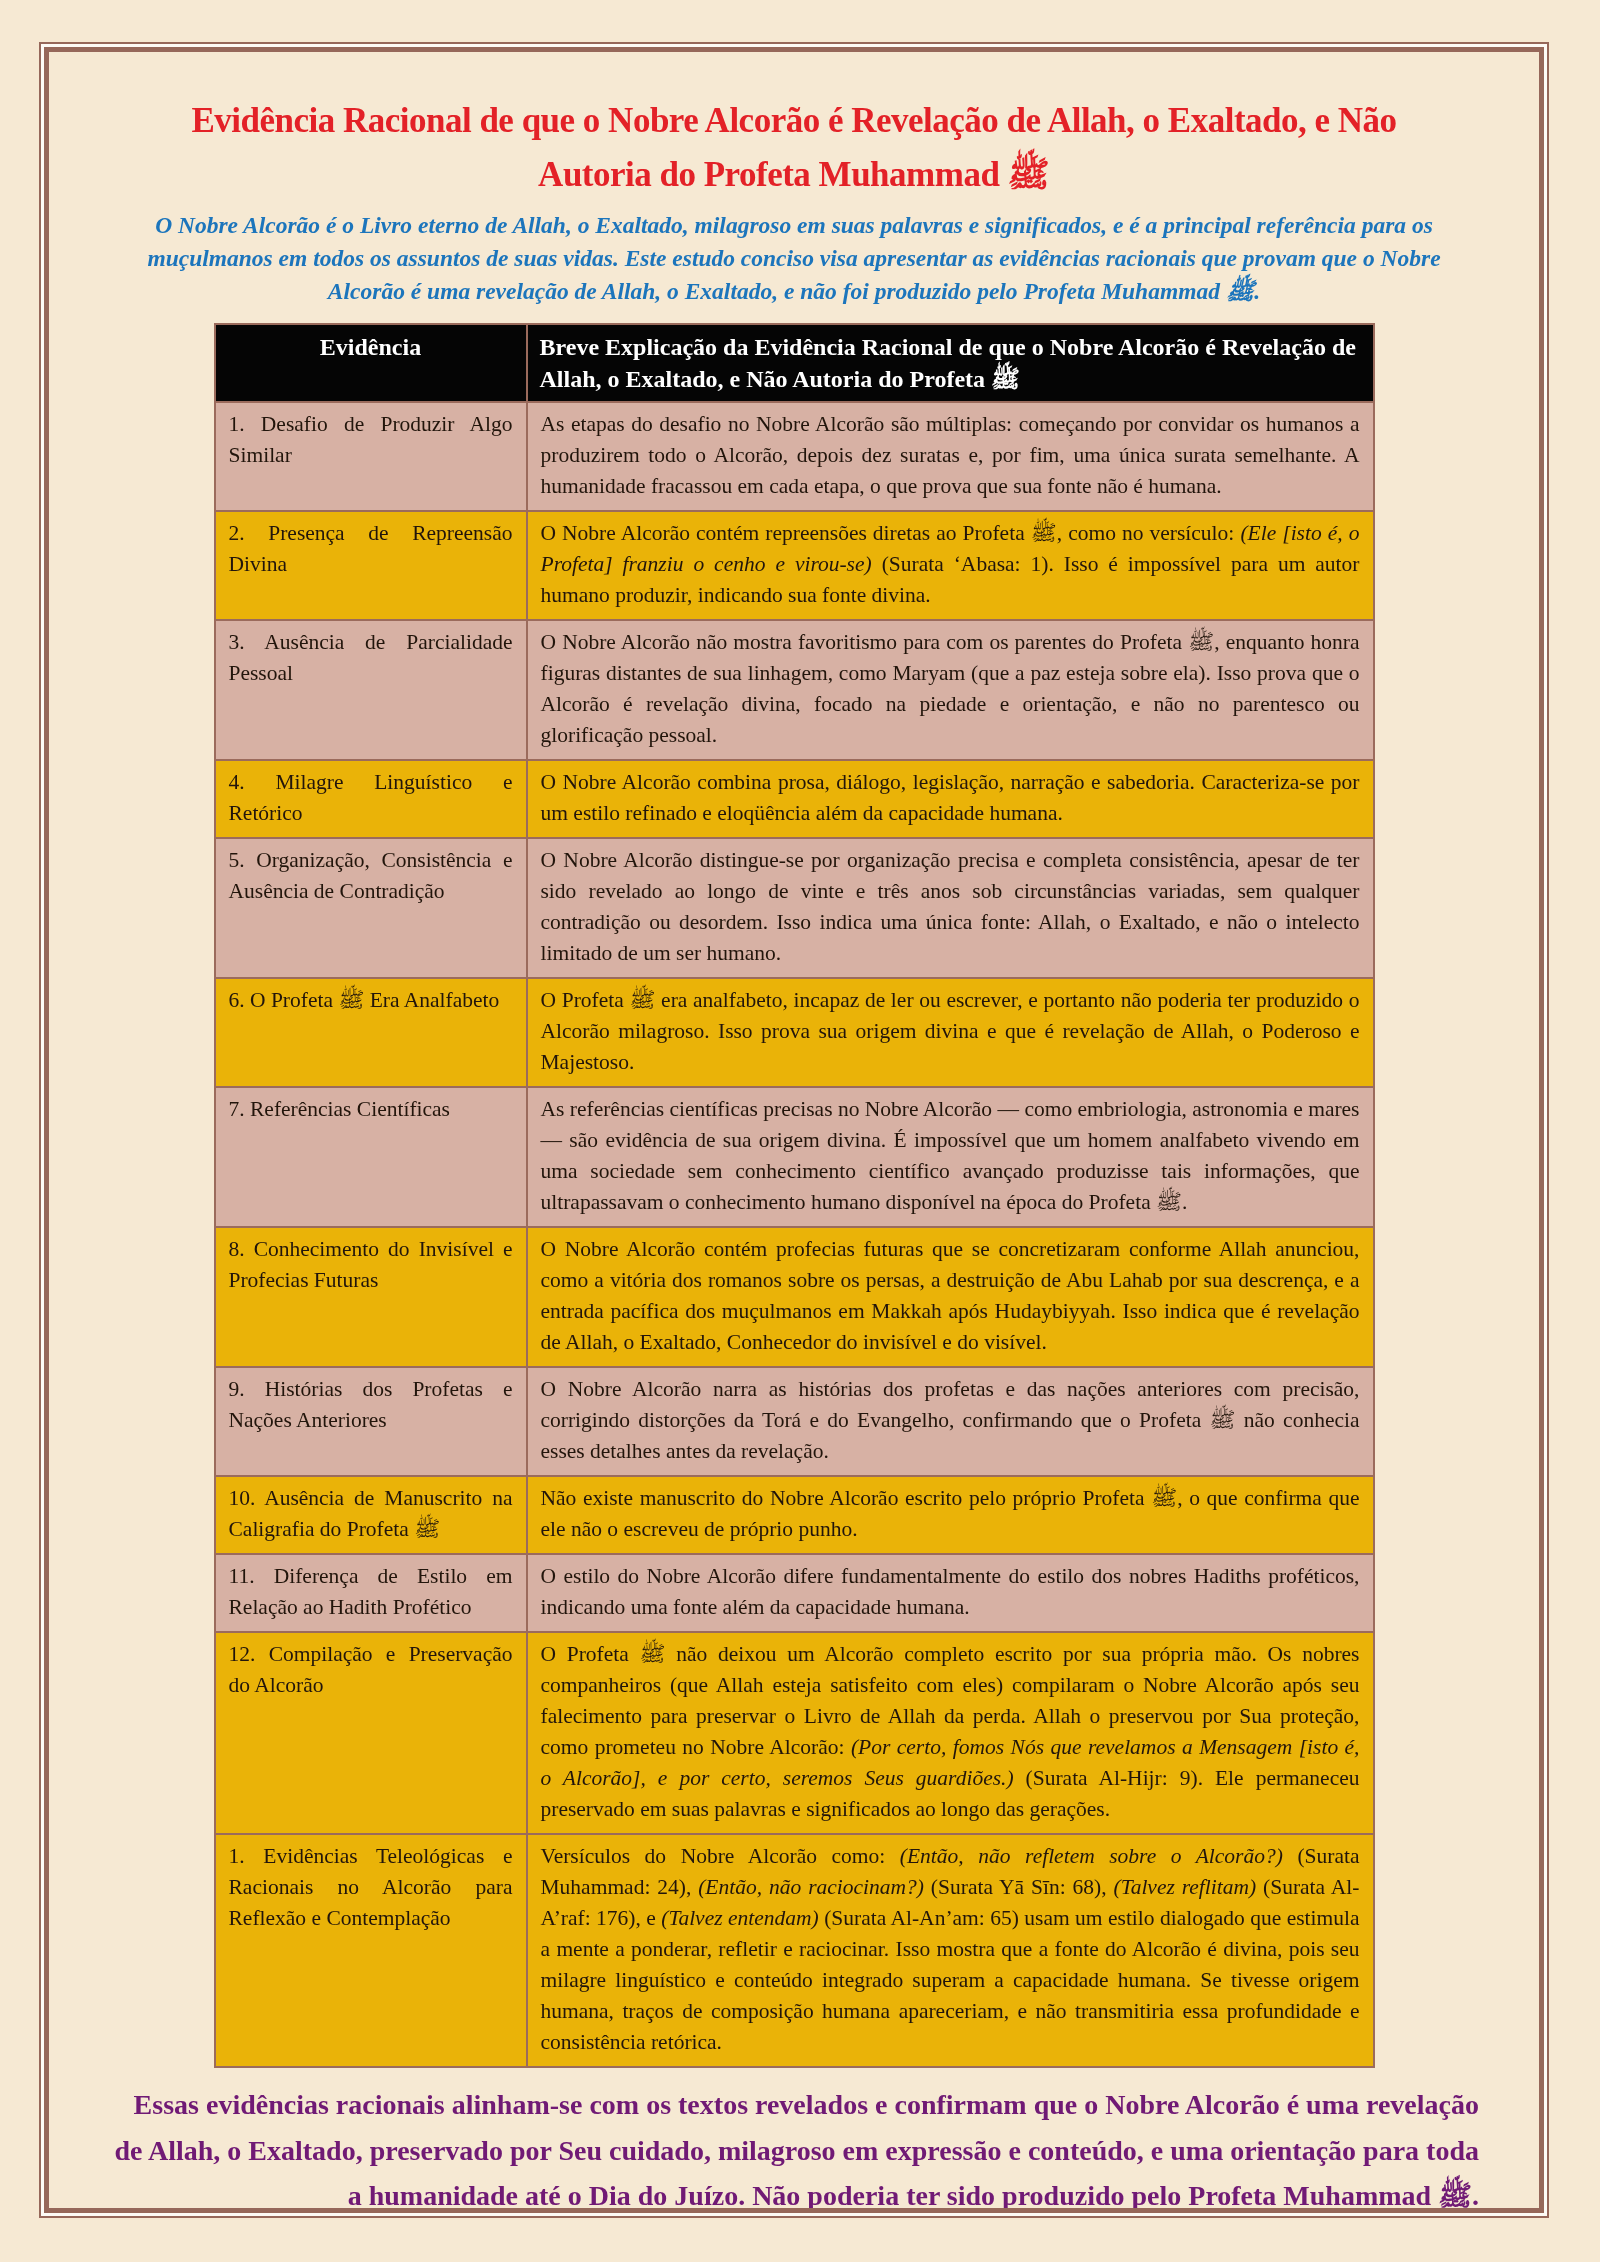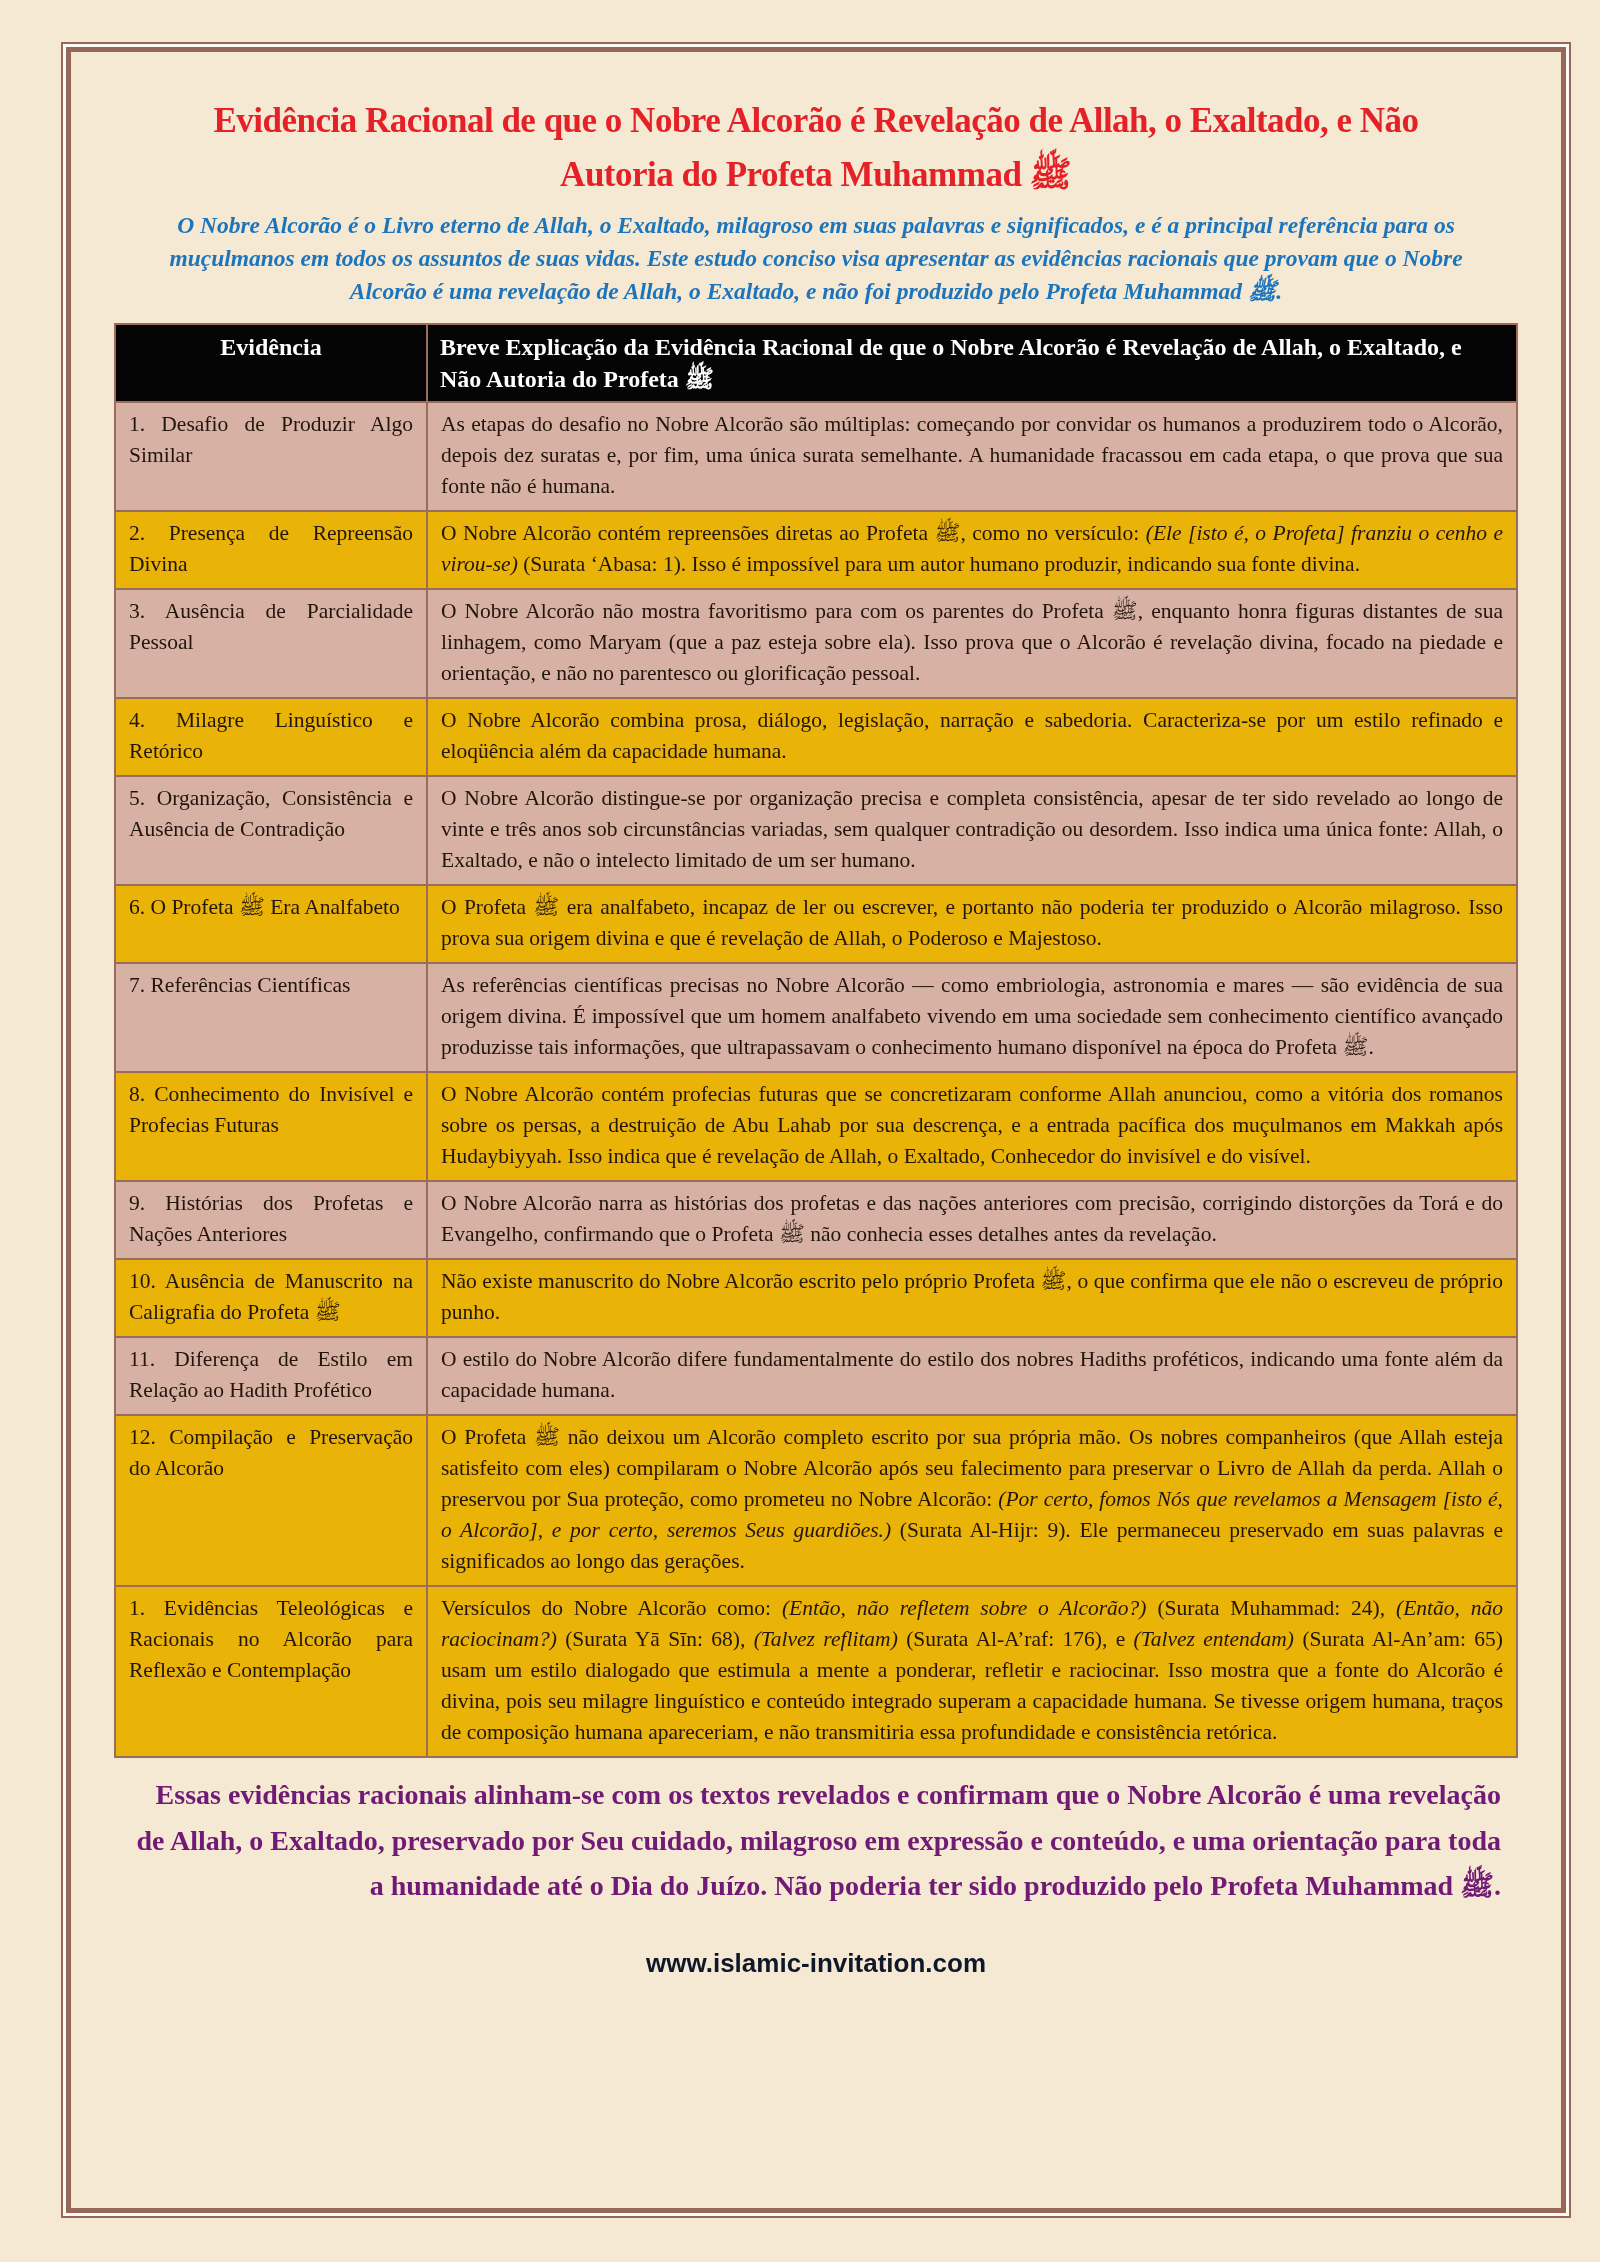--- a/index.html
+++ b/index.html
@@ -3,21 +3,21 @@
 <meta charset="utf-8">
 <style>
   html,body{margin:0;padding:0;}
   body{
     width:1600px;height:2262px;
     background:#f6e9d3;
     font-family:"Liberation Serif", serif;
     position:relative;
   }
   .frame-outer{
-    position:absolute;left:61px;top:42px;
+    position:absolute;left:39px;top:42px;
     width:1510px;height:2176px;
     box-sizing:border-box;
     border:2px solid #96685a;
     background:#fdfbf6;
     padding:3px;
   }
   .frame-inner{
     box-sizing:border-box;
     width:100%;height:100%;
     border:5px solid #96685a;
@@ -37,21 +37,21 @@
   .intro{
     margin:4px 28px 14px 28px;
     text-align:center;
     color:#1c75bc;
     font-weight:bold;
     font-size:23.5px;
     line-height:1.42;
     font-style:italic;
   }
   table.evidence{
-    width:1404px;
+    width:1161px;
     margin:0 auto;
     border-collapse:collapse;
     border:2px solid #9b6b5c;
   }
   table.evidence th, table.evidence td{
     border:2px solid #9b6b5c;
     vertical-align:top;
     box-sizing:border-box;
   }
   table.evidence th{

